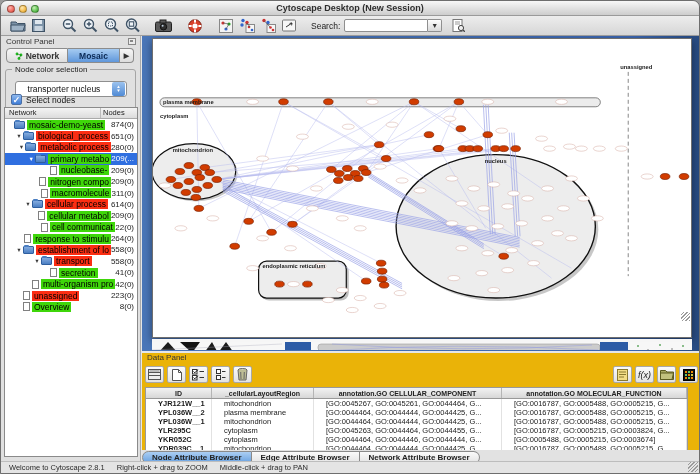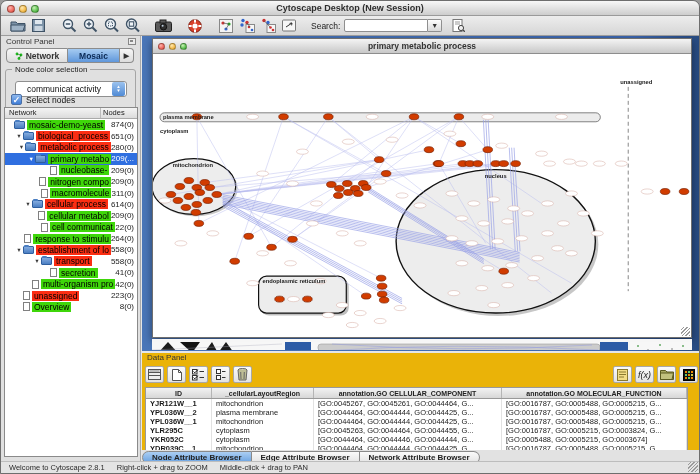--- a/index.html
+++ b/index.html
@@ -86,21 +86,21 @@
   .dpanel{position:absolute;left:141px;top:352px;width:576px;height:99px;background:#eab308;}
   .dp-title{position:absolute;left:5px;top:0px;font-size:8px;color:#333;}
   .dp-toolbar{position:absolute;left:3px;top:11px;width:553px;height:21px;display:flex;align-items:center;gap:3px;}
   .dbtn{width:19px;height:17px;border:1px solid #a8a8a8;border-radius:2px;background:linear-gradient(#fbfbfb,#e2e2e2);
         display:flex;align-items:center;justify-content:center;padding:0;}
   .dp-right{margin-left:auto;display:flex;gap:3px;}
   .dtable{position:absolute;left:3px;top:34px;width:543px;height:65px;background:#fff;border:1px solid #999;overflow:hidden;}
   .thead{display:flex;height:11px;background:linear-gradient(#f3f3f3,#d7d7d7);border-bottom:1px solid #999;}
   .thc{font-size:7px;font-weight:bold;color:#222;text-align:center;border-right:1px solid #b5b5b5;overflow:hidden;white-space:nowrap;line-height:11px;}
   .tr{display:flex;height:9px;line-height:9px;}
-  .td{font-size:7.5px;color:#1a1a1a;padding-left:4px;border-right:1px solid #e2e2e2;overflow:hidden;white-space:nowrap;}
+  .td{font-size:7.5px;color:#1a1a1a;padding-left:12px;border-right:1px solid #e2e2e2;overflow:hidden;white-space:nowrap;}
   .td.idc{font-weight:bold;}
   .vscroll{position:absolute;right:3px;top:34px;width:12px;height:65px;background:#f0f0f0;border:1px solid #999;border-left:1px solid #999;}
   .vthumb{position:absolute;left:1px;top:11px;width:8px;height:20px;border-radius:4px;
           background:linear-gradient(90deg,#a9c8f0,#5b8edb);border:1px solid #4a77bf;}
   .varrows{position:absolute;left:0;bottom:0;width:10px;font-size:5px;color:#333;text-align:center;line-height:7px;}
   .bottom-tabs{position:absolute;left:141px;top:449px;width:559px;height:14px;display:flex;justify-content:flex-start;align-items:center;background:#e2e2e2;}
   .btab{height:13px;border:1px solid #8a8a8a;background:linear-gradient(#fafafa,#e3e3e3);
         font-size:8px;font-weight:bold;color:#222;display:flex;align-items:center;padding:0 9px;}
   .btab.first{border-radius:7px 0 0 7px;}
   .btab.last{border-radius:0 7px 7px 0;}
@@ -267,21 +267,21 @@
         <span>Network</span>
       </div>
       <div class="cp-tab active">
         <span>Mosaic</span>
       </div>
       <div class="cp-tab ovf">▶</div>
     </div>
     <div class="groupbox">
       <span class="gb-legend">Node color selection</span>
       <div class="combo">
-        <span class="combo-text">communicat activity</span>
+        <span class="combo-text">transporter nucleus</span>
         <span class="combo-btn">
             <span>▲</span>
             <span>▼</span>
           </span>
       </div>
     </div>
     <div class="checkrow">
       <span class="checkbox">✓</span>
       <span class="checklabel">Select nodes</span>
     </div>
@@ -409,28 +409,20 @@
             <span class="ticon tfile"></span>
             <span class="tlabel green">Overview</span>
             <span class="tcount">8(0)</span>
           </div>
         </div>
     </div>
   </div>
 
   <div class="desktop">
     <div class="iframe">
-      <div class="if-title">
-        <div class="lights">
-          <span class="light l-red"></span>
-          <span class="light l-yel"></span>
-          <span class="light l-grn"></span>
-        </div>
-        <div class="if-text">primary metabolic process</div>
-      </div>
       <div class="if-content">
         <svg width="538" height="283" viewBox="0 0 540 284">
             <rect x="7" y="59" width="442" height="9" rx="4.5" fill="#ececec" stroke="#666" stroke-width="0.8"></rect>
             <ellipse cx="43" cy="135" rx="42" ry="28" fill="rgba(0,0,0,0.22)"></ellipse>
             <ellipse cx="41" cy="133" rx="42" ry="28" fill="#ededed" stroke="#111" stroke-width="1.2"></ellipse>
             <ellipse cx="347" cy="191" rx="100" ry="72" fill="rgba(0,0,0,0.22)"></ellipse>
             <ellipse cx="344" cy="188" rx="100" ry="72" fill="#ededed" stroke="#111" stroke-width="1.4"></ellipse>
             <rect x="108.5" y="225.5" width="88" height="37" rx="8" fill="rgba(0,0,0,0.25)"></rect>
             <rect x="106" y="223" width="88" height="37" rx="8" fill="#ededed" stroke="#111" stroke-width="1.2"></rect>
             <line x1="477" y1="33" x2="477" y2="238" stroke="#888" stroke-width="1" stroke-dasharray="4 3"></line>

